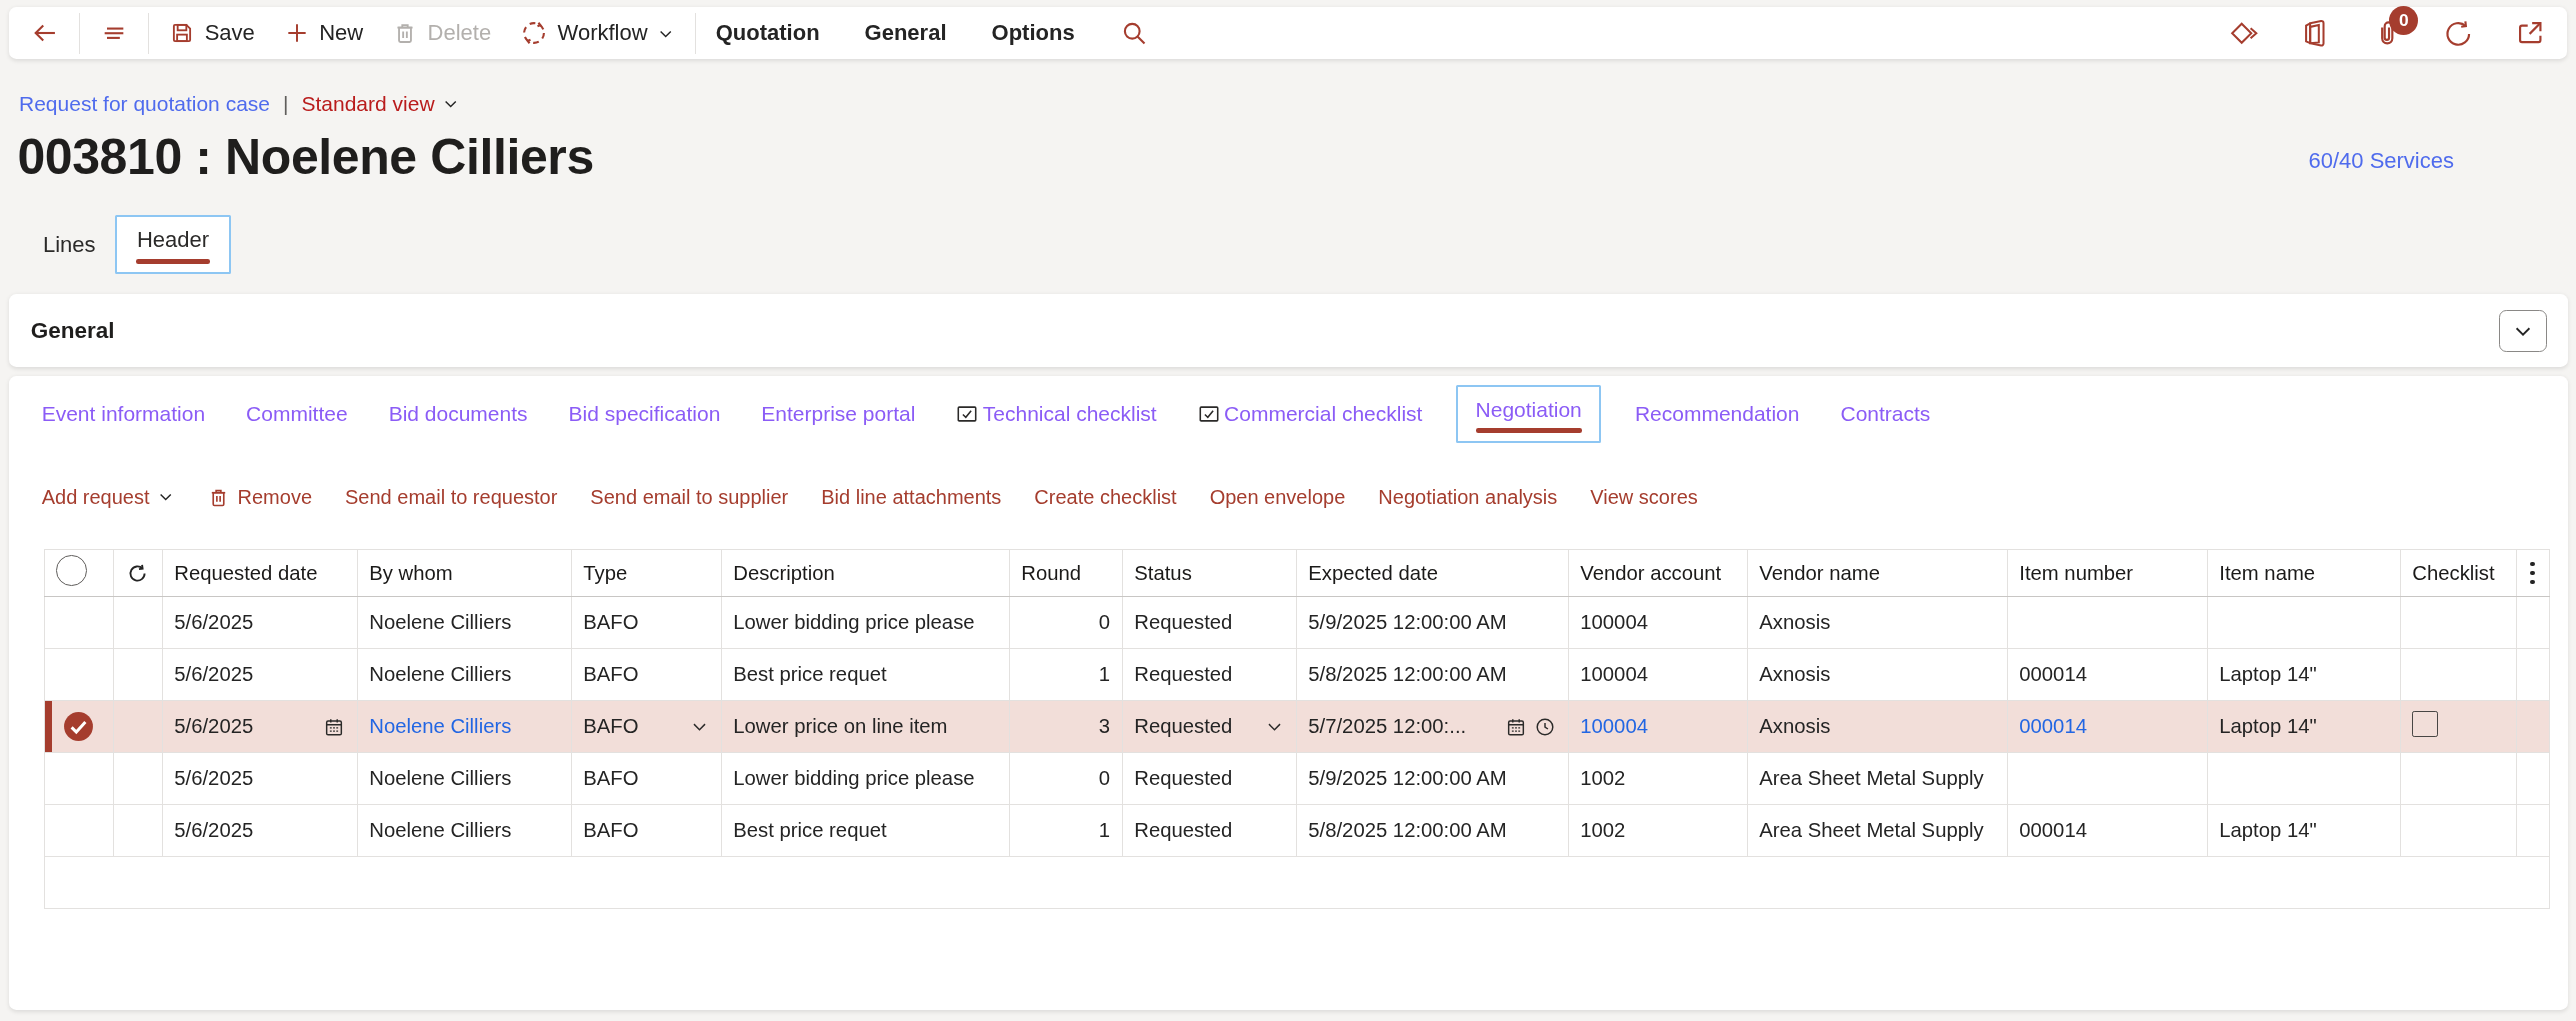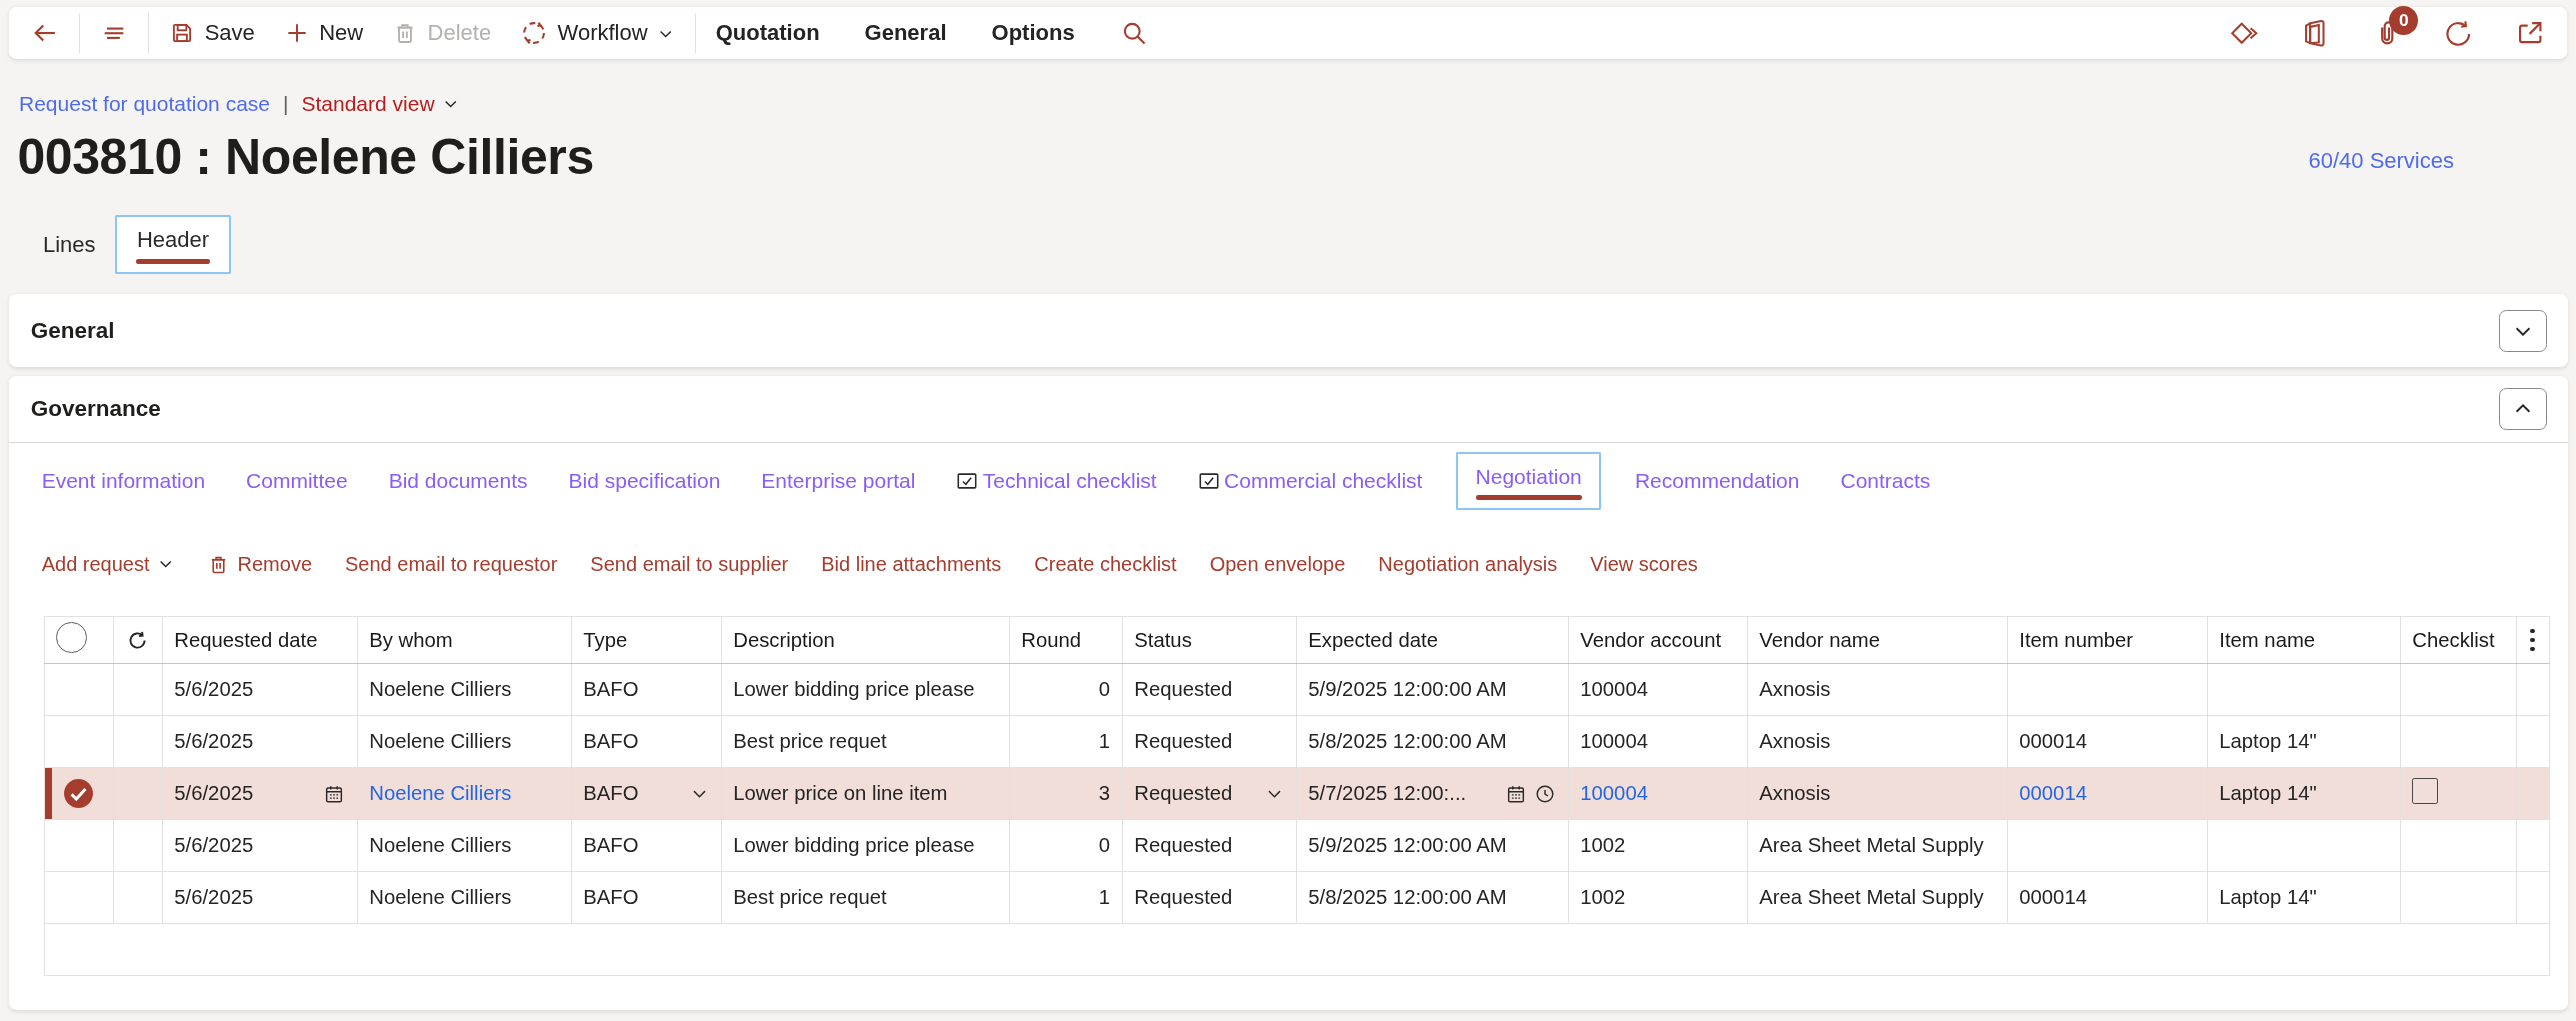--- a/index.html
+++ b/index.html
@@ -264,28 +264,20 @@
     <span class="section-title">General</span>
     <span class="collapse-btn">
       <svg width="22" height="22" viewBox="0 0 24 24" fill="none" stroke="#242424" stroke-width="2">
           <polyline points="5 9 12 16 19 9"></polyline>
         </svg>
     </span>
   </div>
 </div>
 
 <div class="card" id="card-governance">
-  <div class="section-head">
-    <span class="section-title">Governance</span>
-    <span class="collapse-btn">
-      <svg width="22" height="22" viewBox="0 0 24 24" fill="none" stroke="#242424" stroke-width="2">
-          <polyline points="5 15 12 8 19 15"></polyline>
-        </svg>
-    </span>
-  </div>
 
   <div class="gov-tabs">
     <span class="gtab">Event information</span>
     <span class="gtab">Committee</span>
     <span class="gtab">Bid documents</span>
     <span class="gtab">Bid specification</span>
     <span class="gtab">Enterprise portal</span>
     <span class="gtab">
       <svg width="22" height="22" viewBox="0 0 24 24" fill="none" stroke="#2b2a29" stroke-width="1.7">
           <rect x="2.5" y="4.5" width="19" height="15" rx="1"></rect>

